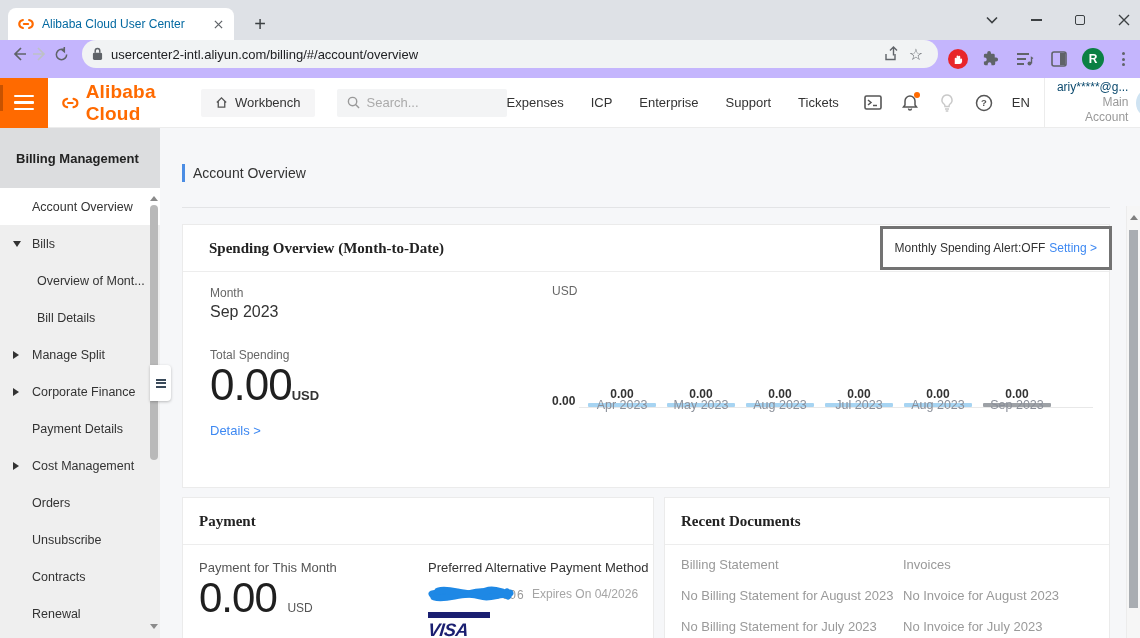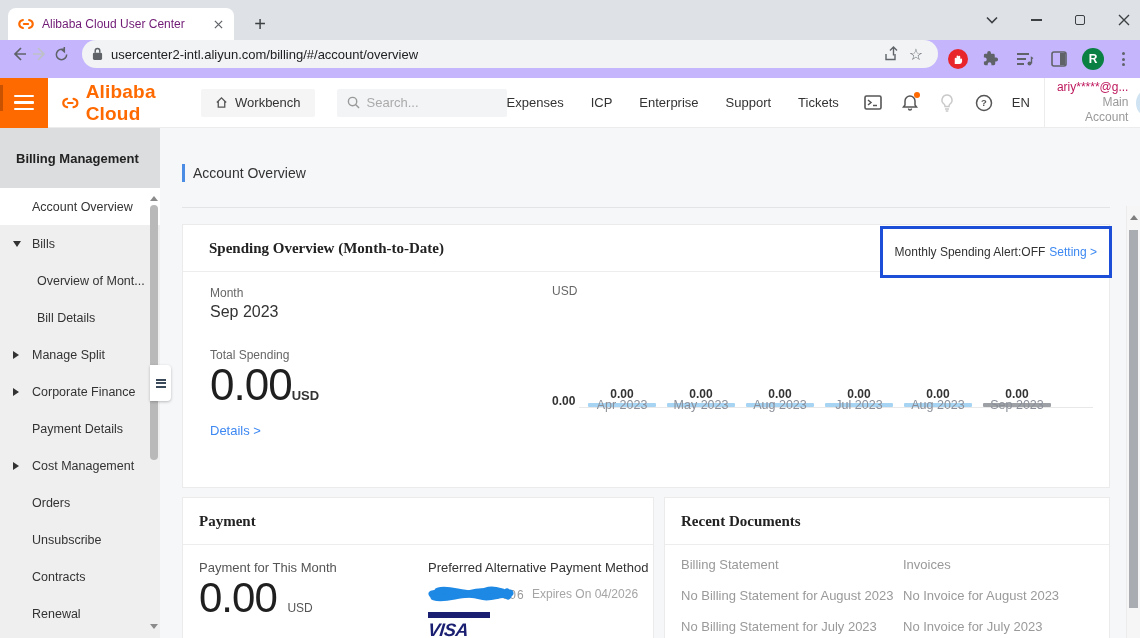--- a/index.html
+++ b/index.html
@@ -1,21 +1,21 @@
 <!DOCTYPE html>
 <html><head>
 <meta charset="utf-8">
 <style>
   * { margin:0; padding:0; box-sizing:border-box; }
   html,body { width:1140px; height:638px; overflow:hidden; font-family:"Liberation Sans", sans-serif; background:#fff; }
 
   
   .tabbar { height:40px; background:#dee1e6; position:relative; }
   .tab { position:absolute; left:8px; top:8px; width:226px; height:32px; background:#fff; border-radius:8px 8px 0 0; display:flex; align-items:center; padding:0 8px 0 10px; }
-  .tab-title { font-size:12px; color:#701a75; white-space:nowrap; overflow:hidden; flex:1; margin-left:8px; }
+  .tab-title { font-size:12px; color:#0369a1; white-space:nowrap; overflow:hidden; flex:1; margin-left:8px; }
   .tab-close { width:16px; height:16px; display:flex; align-items:center; justify-content:center; color:#5f6368; font-size:12px; border-radius:50%; }
   .newtab { position:absolute; left:246px; top:10px; width:28px; height:28px; display:flex; align-items:center; justify-content:center; color:#3c4043; font-size:20px; font-weight:400; }
   .wincontrols { position:absolute; right:8px; top:0; height:40px; display:flex; align-items:center; gap:28px; color:#3c4043; }
   .wc { width:16px; height:16px; display:flex; align-items:center; justify-content:center; }
   .wc-min { width:11px; height:1.6px; background:#3c4043; }
   .wc-max { width:10px; height:10px; border:1.6px solid #3c4043; border-radius:2px; }
 
   .urlbar { height:38px; background:#c4b5fd; display:flex; padding:0 8px; }
   .navbtn { width:28px; height:28px; display:flex; align-items:center; justify-content:center; font-size:17px; color:#5f6368; margin:0 2px; }
   .navbtn.fwd { color:#bdc1c6; }
@@ -43,21 +43,21 @@
   .searchbox input::placeholder { color:#aaa; }
   .hright { margin-left:auto; display:flex; align-items:center; padding-right:16px; }
   .hnav { display:flex; align-items:center; gap:27px; font-size:13px; color:#333; margin-right:24px; }
   .hnav .nav-link { cursor:pointer; white-space:nowrap; }
   .hicons { display:flex; align-items:center; gap:17px; margin-right:18px; }
   .hic { width:20px; height:20px; display:flex; align-items:center; justify-content:center; color:#555; position:relative; }
   .hic.bell::after { content:""; position:absolute; right:0px; top:-1px; width:6px; height:6px; border-radius:50%; background:#ff6a00; }
   .lang { font-size:13px; color:#333; margin-right:14px; }
   .acct-div { width:1px; height:50px; background:#ececec; margin-right:12px; }
   .acct { text-align:right; line-height:15px; margin-right:8px; }
-  .acct .em { font-size:12px; color:#be185d; }
+  .acct .em { font-size:12px; color:#0c4a6e; }
   .acct .ma { font-size:12px; color:#999; }
   .avatar { width:30px; height:30px; border-radius:50%; background:#cfe3f2; overflow:hidden; position:relative; flex:0 0 30px; }
 
   
   .content { display:flex; height:510px; position:relative; }
   .sidebar { width:160px; background:#efefef; position:relative; flex:0 0 160px; }
   .side-title { height:60px; background:#dcdddf; display:flex; align-items:center; padding-left:16px; font-size:13px; font-weight:bold; color:#222; }
   .side-item { height:37px; display:flex; align-items:center; padding-left:32px; font-size:12.5px; color:#333; position:relative; cursor:pointer; }
   .side-item.selected { background:#fff; }
   .side-item.lvl2 { padding-left:37px; }
@@ -75,21 +75,21 @@
 
   .main { flex:1; background:#f6f7f9; padding:35px 30px 0 22px; position:relative; overflow:hidden; }
   .page-title-row { display:flex; align-items:center; height:20px; }
   .title-bar { width:3px; height:18px; background:#4b8de4; margin-right:8px; }
   .page-title { font-size:14px; color:#333; }
   .page-divider { height:1px; background:#e3e4e6; margin-top:24px; }
 
   .card { background:#fff; border:1px solid #ebebeb; }
   .card-header { height:47px; line-height:46px; padding-left:26px; font-family:"Liberation Serif", serif; font-weight:bold; font-size:15px; color:#222; border-bottom:1px solid #ededed; position:relative; }
   .spend-card { margin-top:16px; height:264px; position:relative; }
-  .alert-box { position:absolute; right:-3px; top:1px; height:52px; border:3px solid #1d4ed8; display:flex; align-items:center; padding:0 12px; background:#fff; font-family:"Liberation Sans",sans-serif; font-weight:normal; line-height:normal; }
+  .alert-box { position:absolute; right:-3px; top:1px; height:44px; border:3px solid #737373; display:flex; align-items:center; padding:0 12px; background:#fff; font-family:"Liberation Sans",sans-serif; font-weight:normal; line-height:normal; }
   .alert-label { font-size:12px; color:#333; }
   .alert-link { font-size:12px; color:#3d88f2; margin-left:4px; cursor:pointer; }
 
   .spend-body { position:relative; height:216px; }
   .spend-left { position:absolute; left:27px; top:14px; }
   .lbl-sm { font-size:12px; color:#666; }
   .month-val { font-size:16px; color:#333; margin-top:3px; }
   .total-lbl { margin-top:27px; }
   .bignum { font-size:44px; color:#1f1f1f; line-height:46px; letter-spacing:-1px; }
   .bignum .unit { font-size:13px; font-weight:bold; letter-spacing:0; color:#333; }

